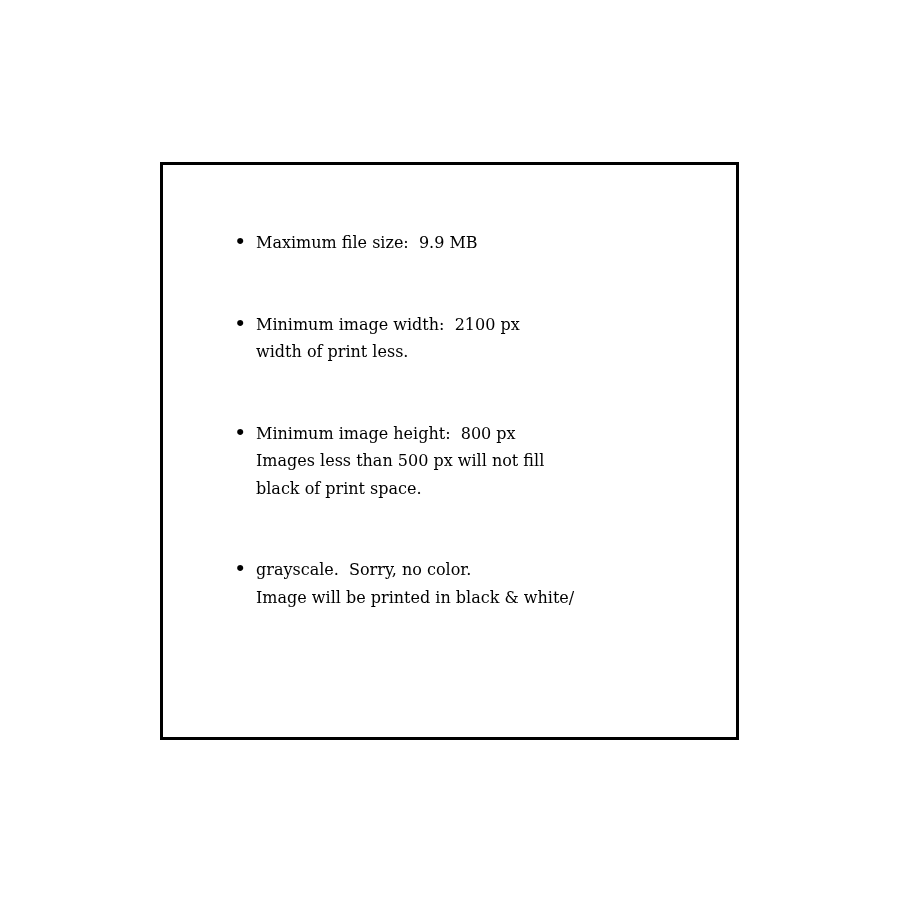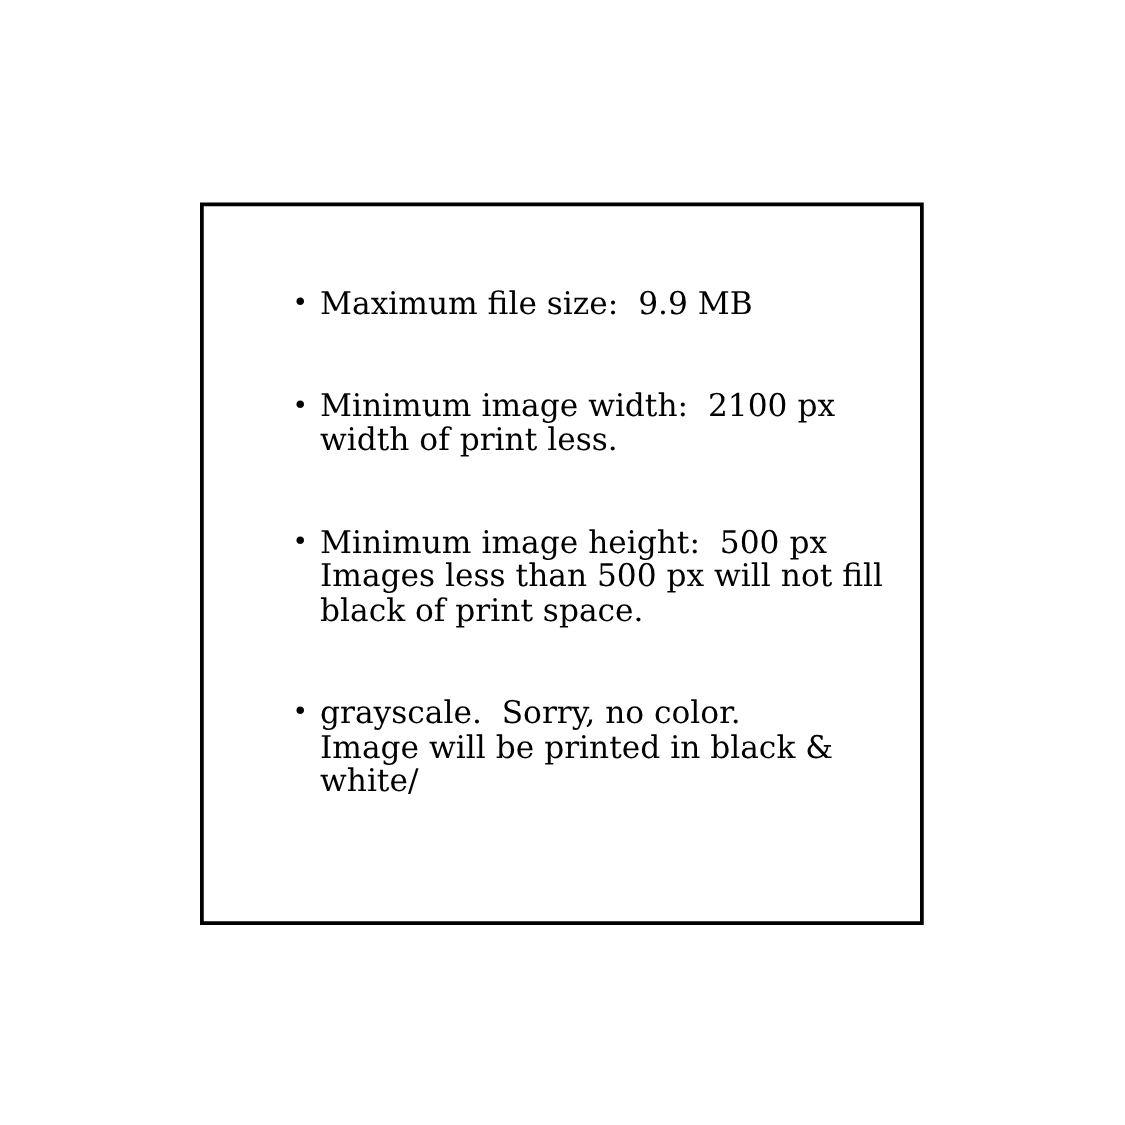--- a/index.html
+++ b/index.html
@@ -42,21 +42,21 @@
   }
   .bullet-glyph {
     flex: 0 0 auto;
     width: 22px;
     font-size: 21px;
     line-height: 27.5px;
     text-align: left;
   }
   .bullet-text {
     flex: 1 1 auto;
-    font-size: 25px;
+    font-size: 16px;
     line-height: 27.5px;
   }
   .bullet-line {
     white-space: pre-wrap; 
   }
 </style>
 </head>
 <body>
 
 <div class="canvas">
@@ -74,21 +74,21 @@
         <span class="bullet-glyph">•</span>
         <div class="bullet-text">
           <div class="bullet-line">Minimum image width:  2100 px</div>
           <div class="bullet-line">width of print less.</div>
         </div>
       </div>
 
       <div class="bullet-item">
         <span class="bullet-glyph">•</span>
         <div class="bullet-text">
-          <div class="bullet-line">Minimum image height:  500 px</div>
+          <div class="bullet-line">Minimum image height:  800 px</div>
           <div class="bullet-line">Images less than 500 px will not fill</div>
           <div class="bullet-line">black of print space.</div>
         </div>
       </div>
 
       <div class="bullet-item">
         <span class="bullet-glyph">•</span>
         <div class="bullet-text">
           <div class="bullet-line">grayscale.  Sorry, no color.</div>
           <div class="bullet-line">Image will be printed in black &amp; white/</div>

